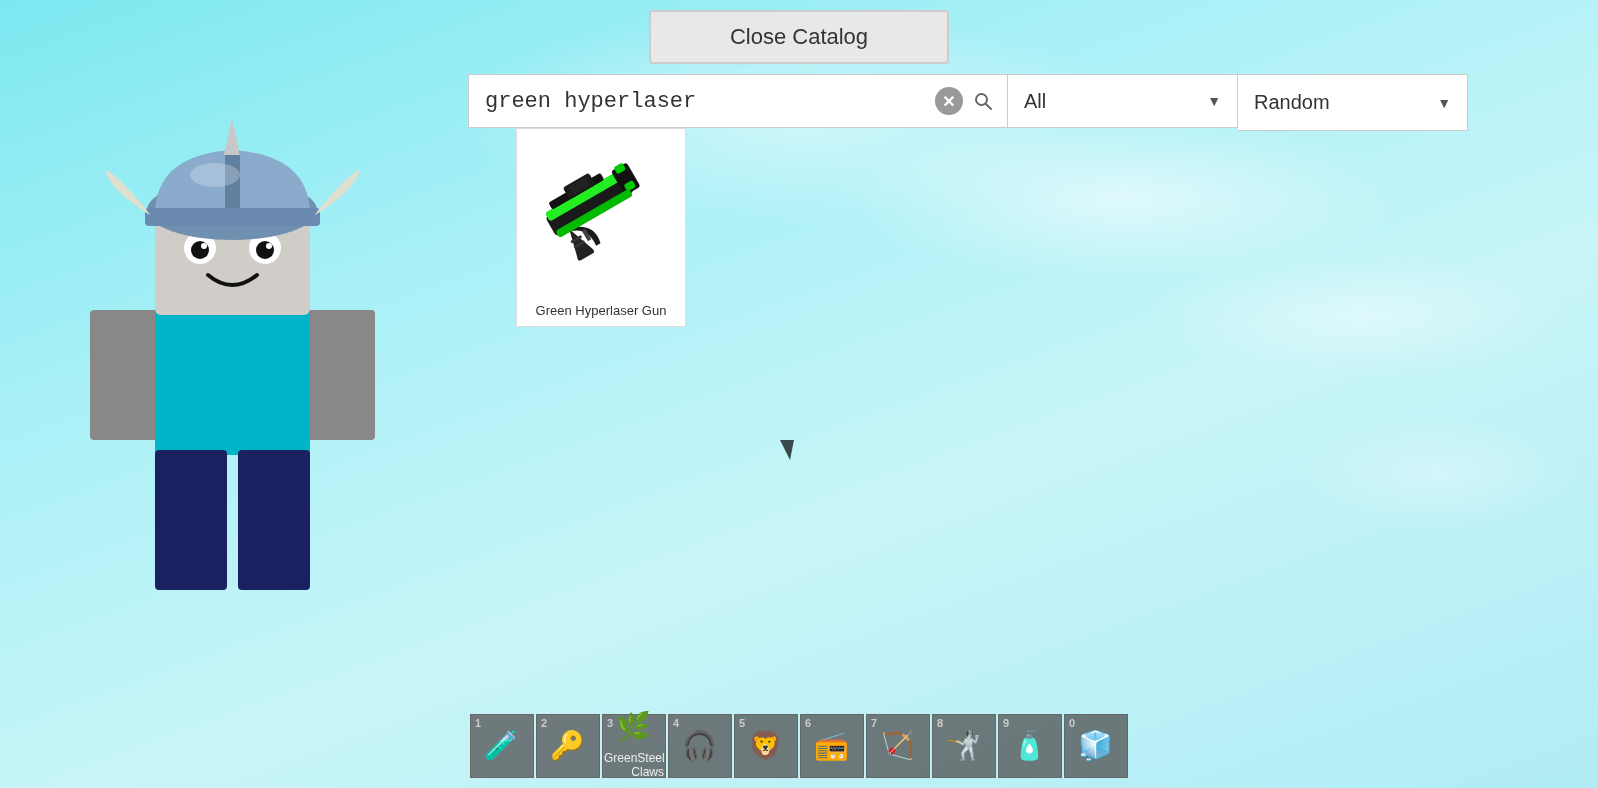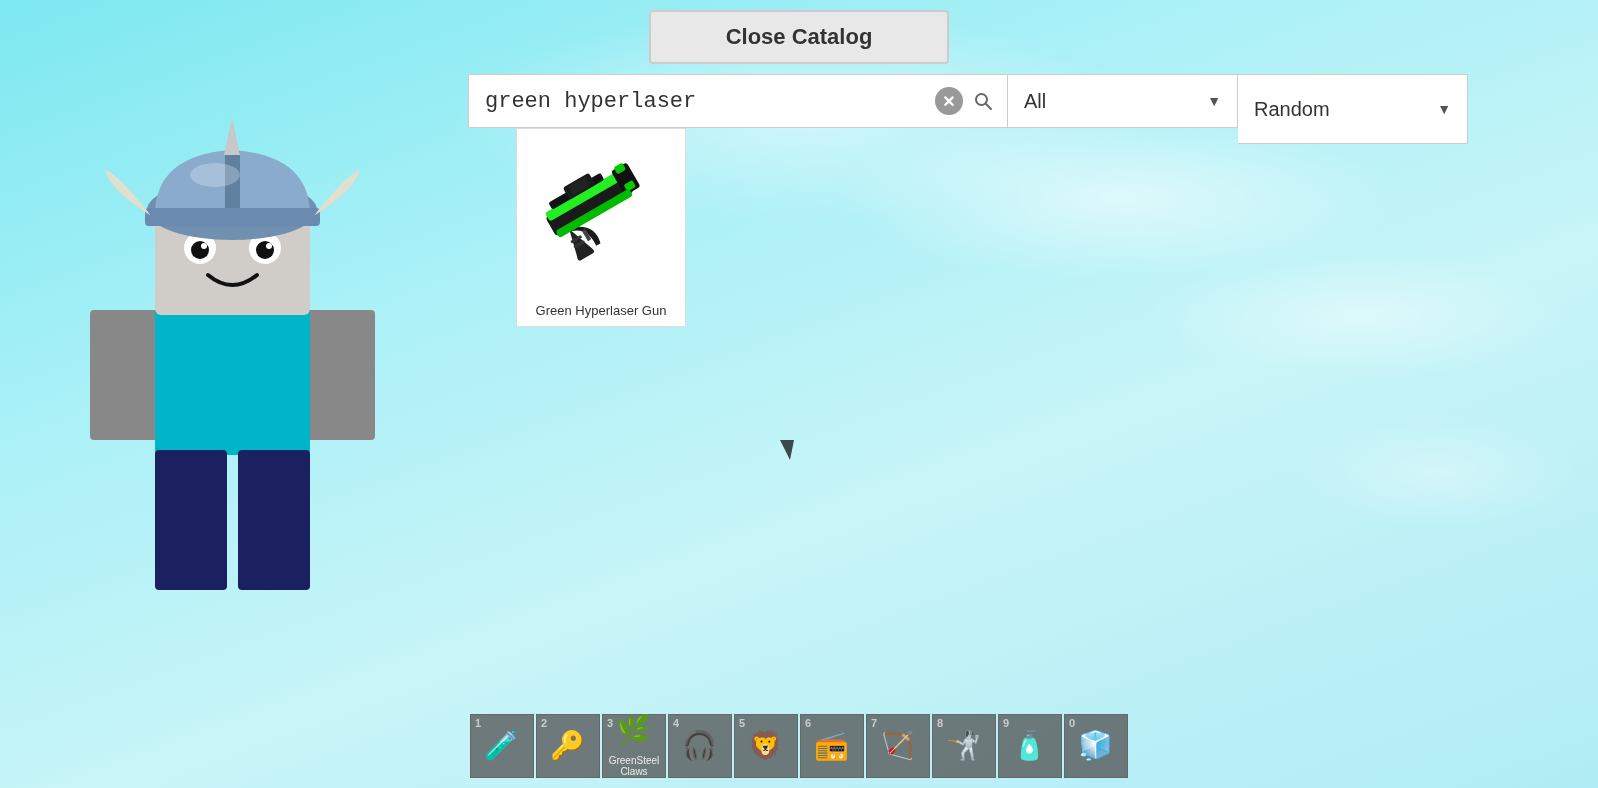--- a/index.html
+++ b/index.html
@@ -36,21 +36,21 @@
       height: 54px;
       background: #e8e8e8;
       border: 2px solid #ccc;
       border-radius: 4px;
       display: flex;
       align-items: center;
       justify-content: center;
       font-size: 22px;
       color: #333;
       cursor: pointer;
-      font-weight: bold;
+      font-weight: normal;
       z-index: 10;
     }
 
     
     .search-area {
       position: absolute;
       top: 74px;
       left: 468px;
       display: flex;
       gap: 0;
@@ -129,21 +129,21 @@
     }
 
     .category-dropdown .arrow {
       font-size: 14px;
       color: #555;
     }
 
     
     .sort-dropdown {
       width: 230px;
-      height: 70px;
+      height: 57px;
       background: white;
       border: 1px solid #ccc;
       border-left: none;
       display: flex;
       align-items: center;
       justify-content: space-between;
       padding: 0 16px;
       cursor: pointer;
       font-size: 20px;
       color: #333;
@@ -247,23 +247,23 @@
       color: #ccc;
       font-weight: bold;
     }
 
     .hotbar-slot-icon {
       font-size: 28px;
       line-height: 1;
     }
 
     .hotbar-slot-label {
-      font-size: 10px;
+      font-size: 12px;
       color: #eee;
-      text-align: center;
+      text-align: right;
       line-height: 1.1;
       margin-top: 11px;
       max-width: 60px;
     }
 
     
     .cursor {
       position: absolute;
       top: 440px;
       left: 780px;

